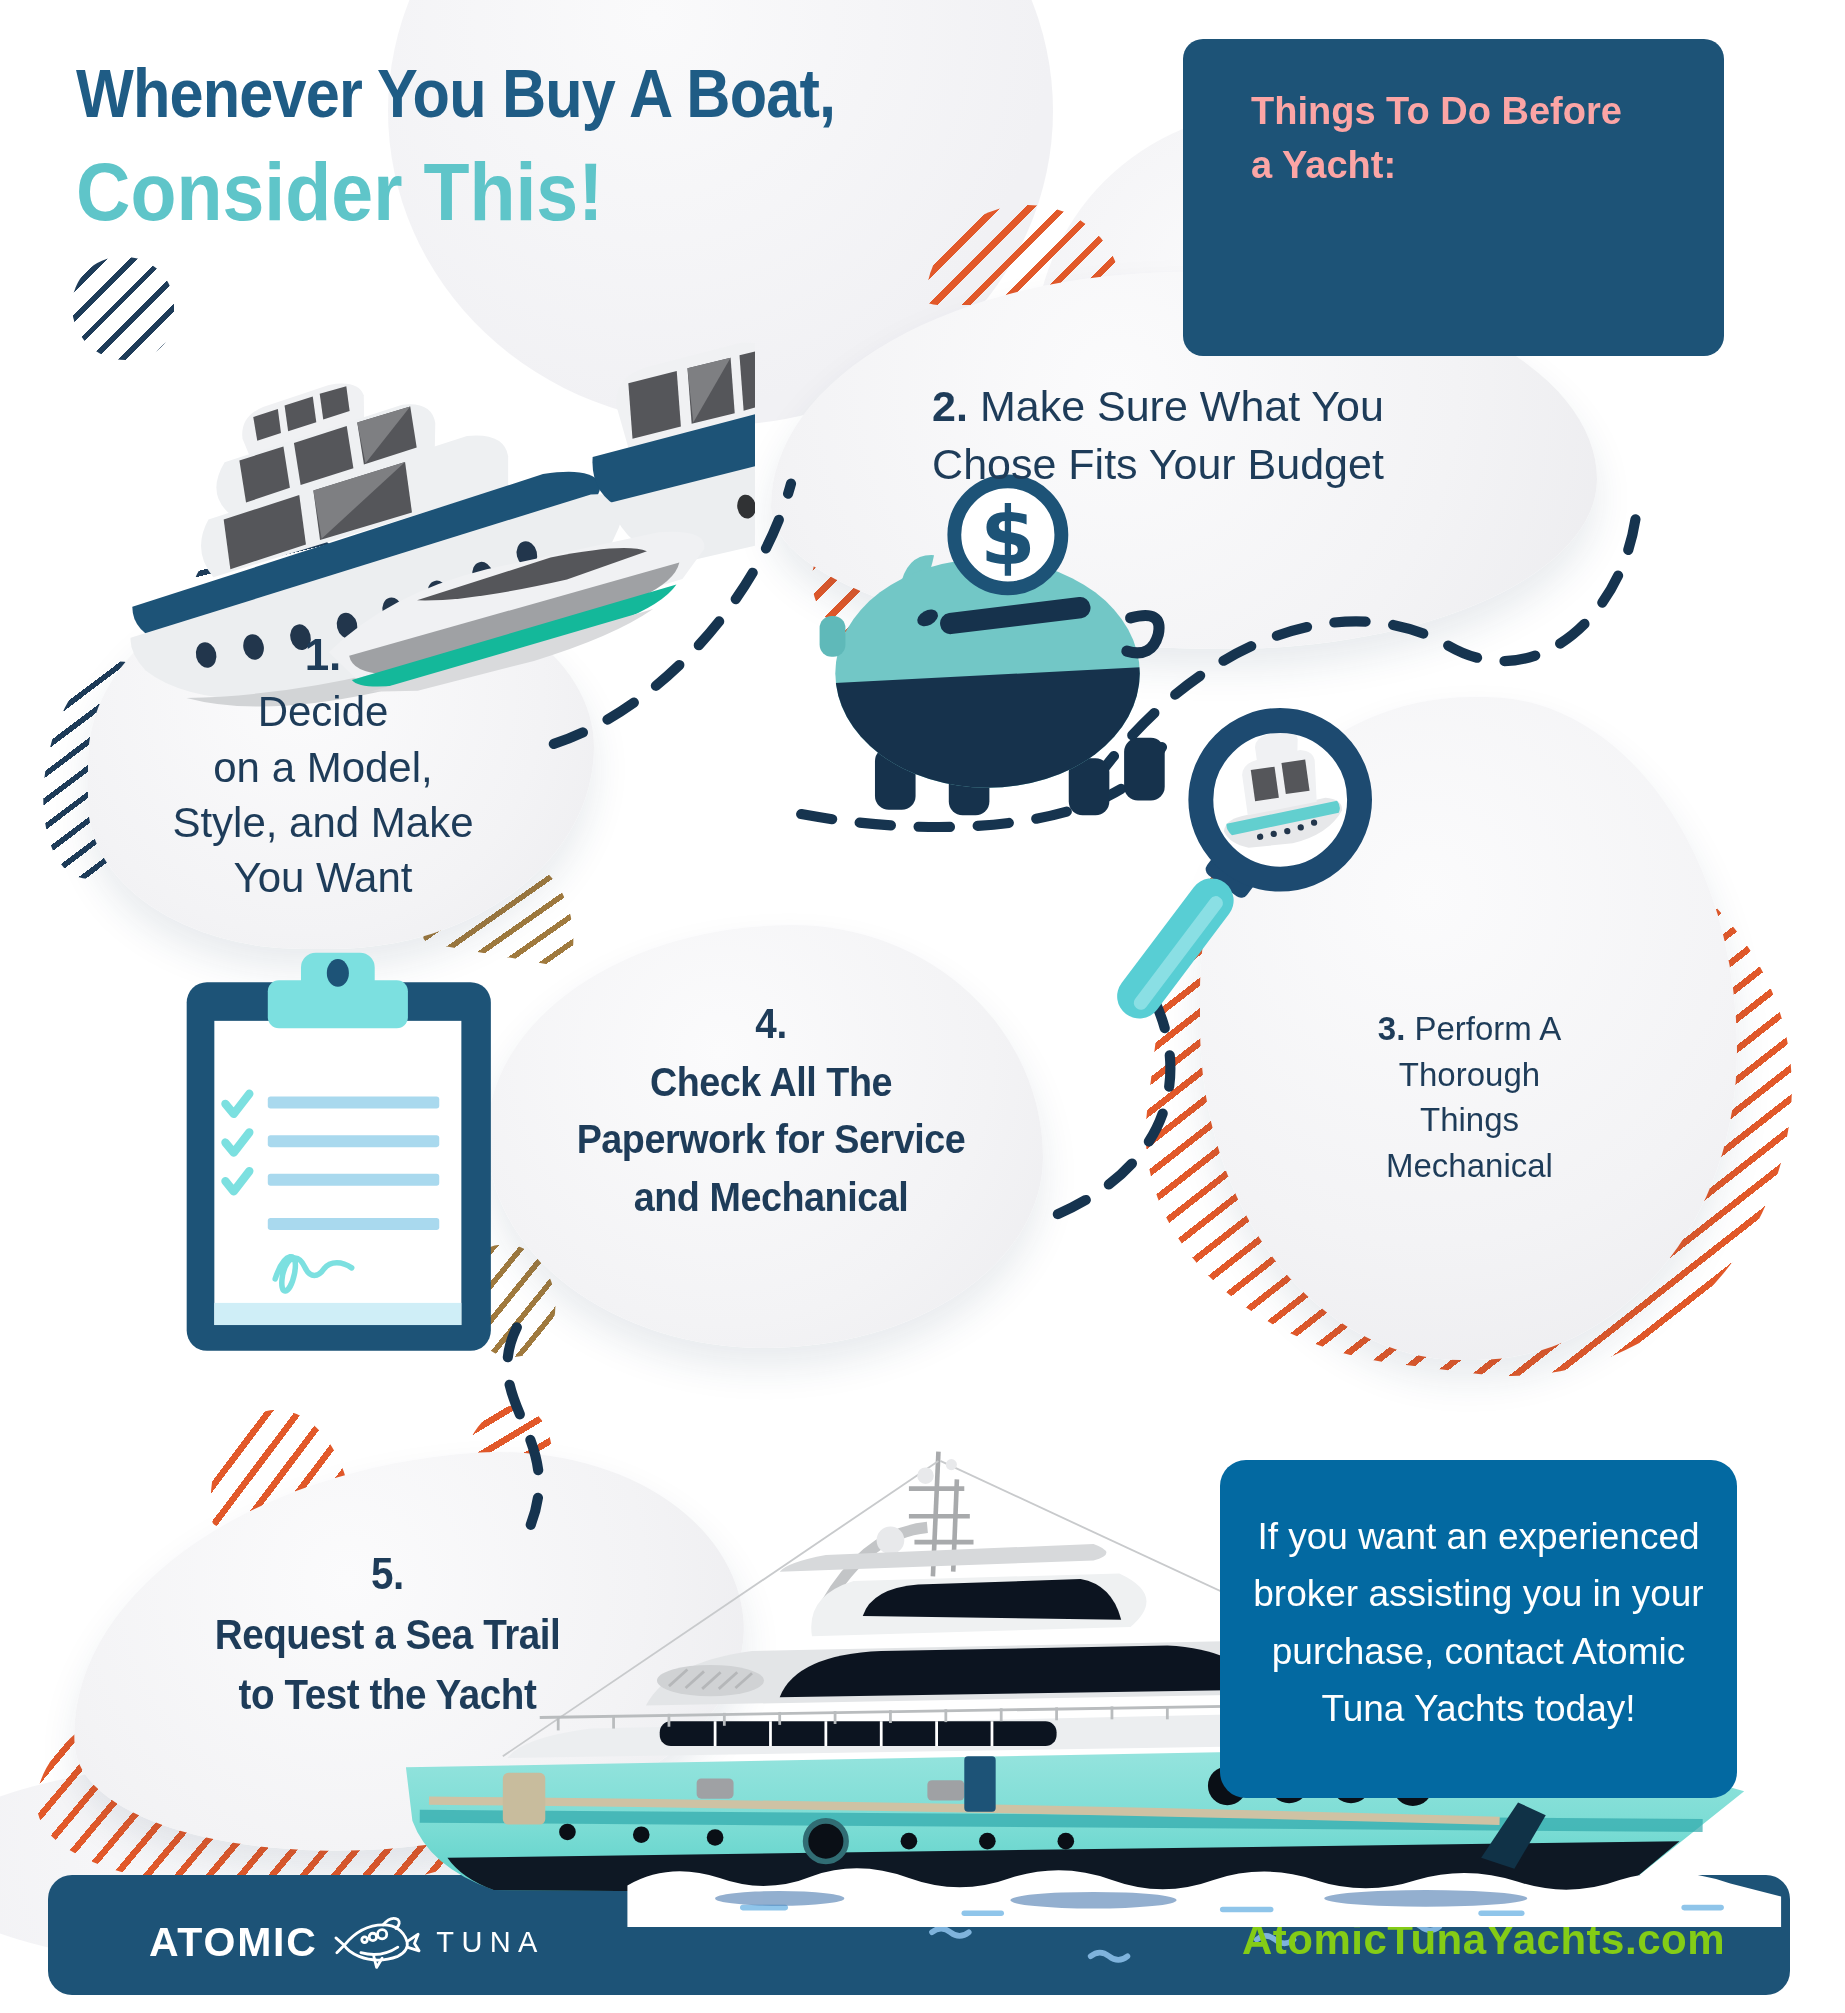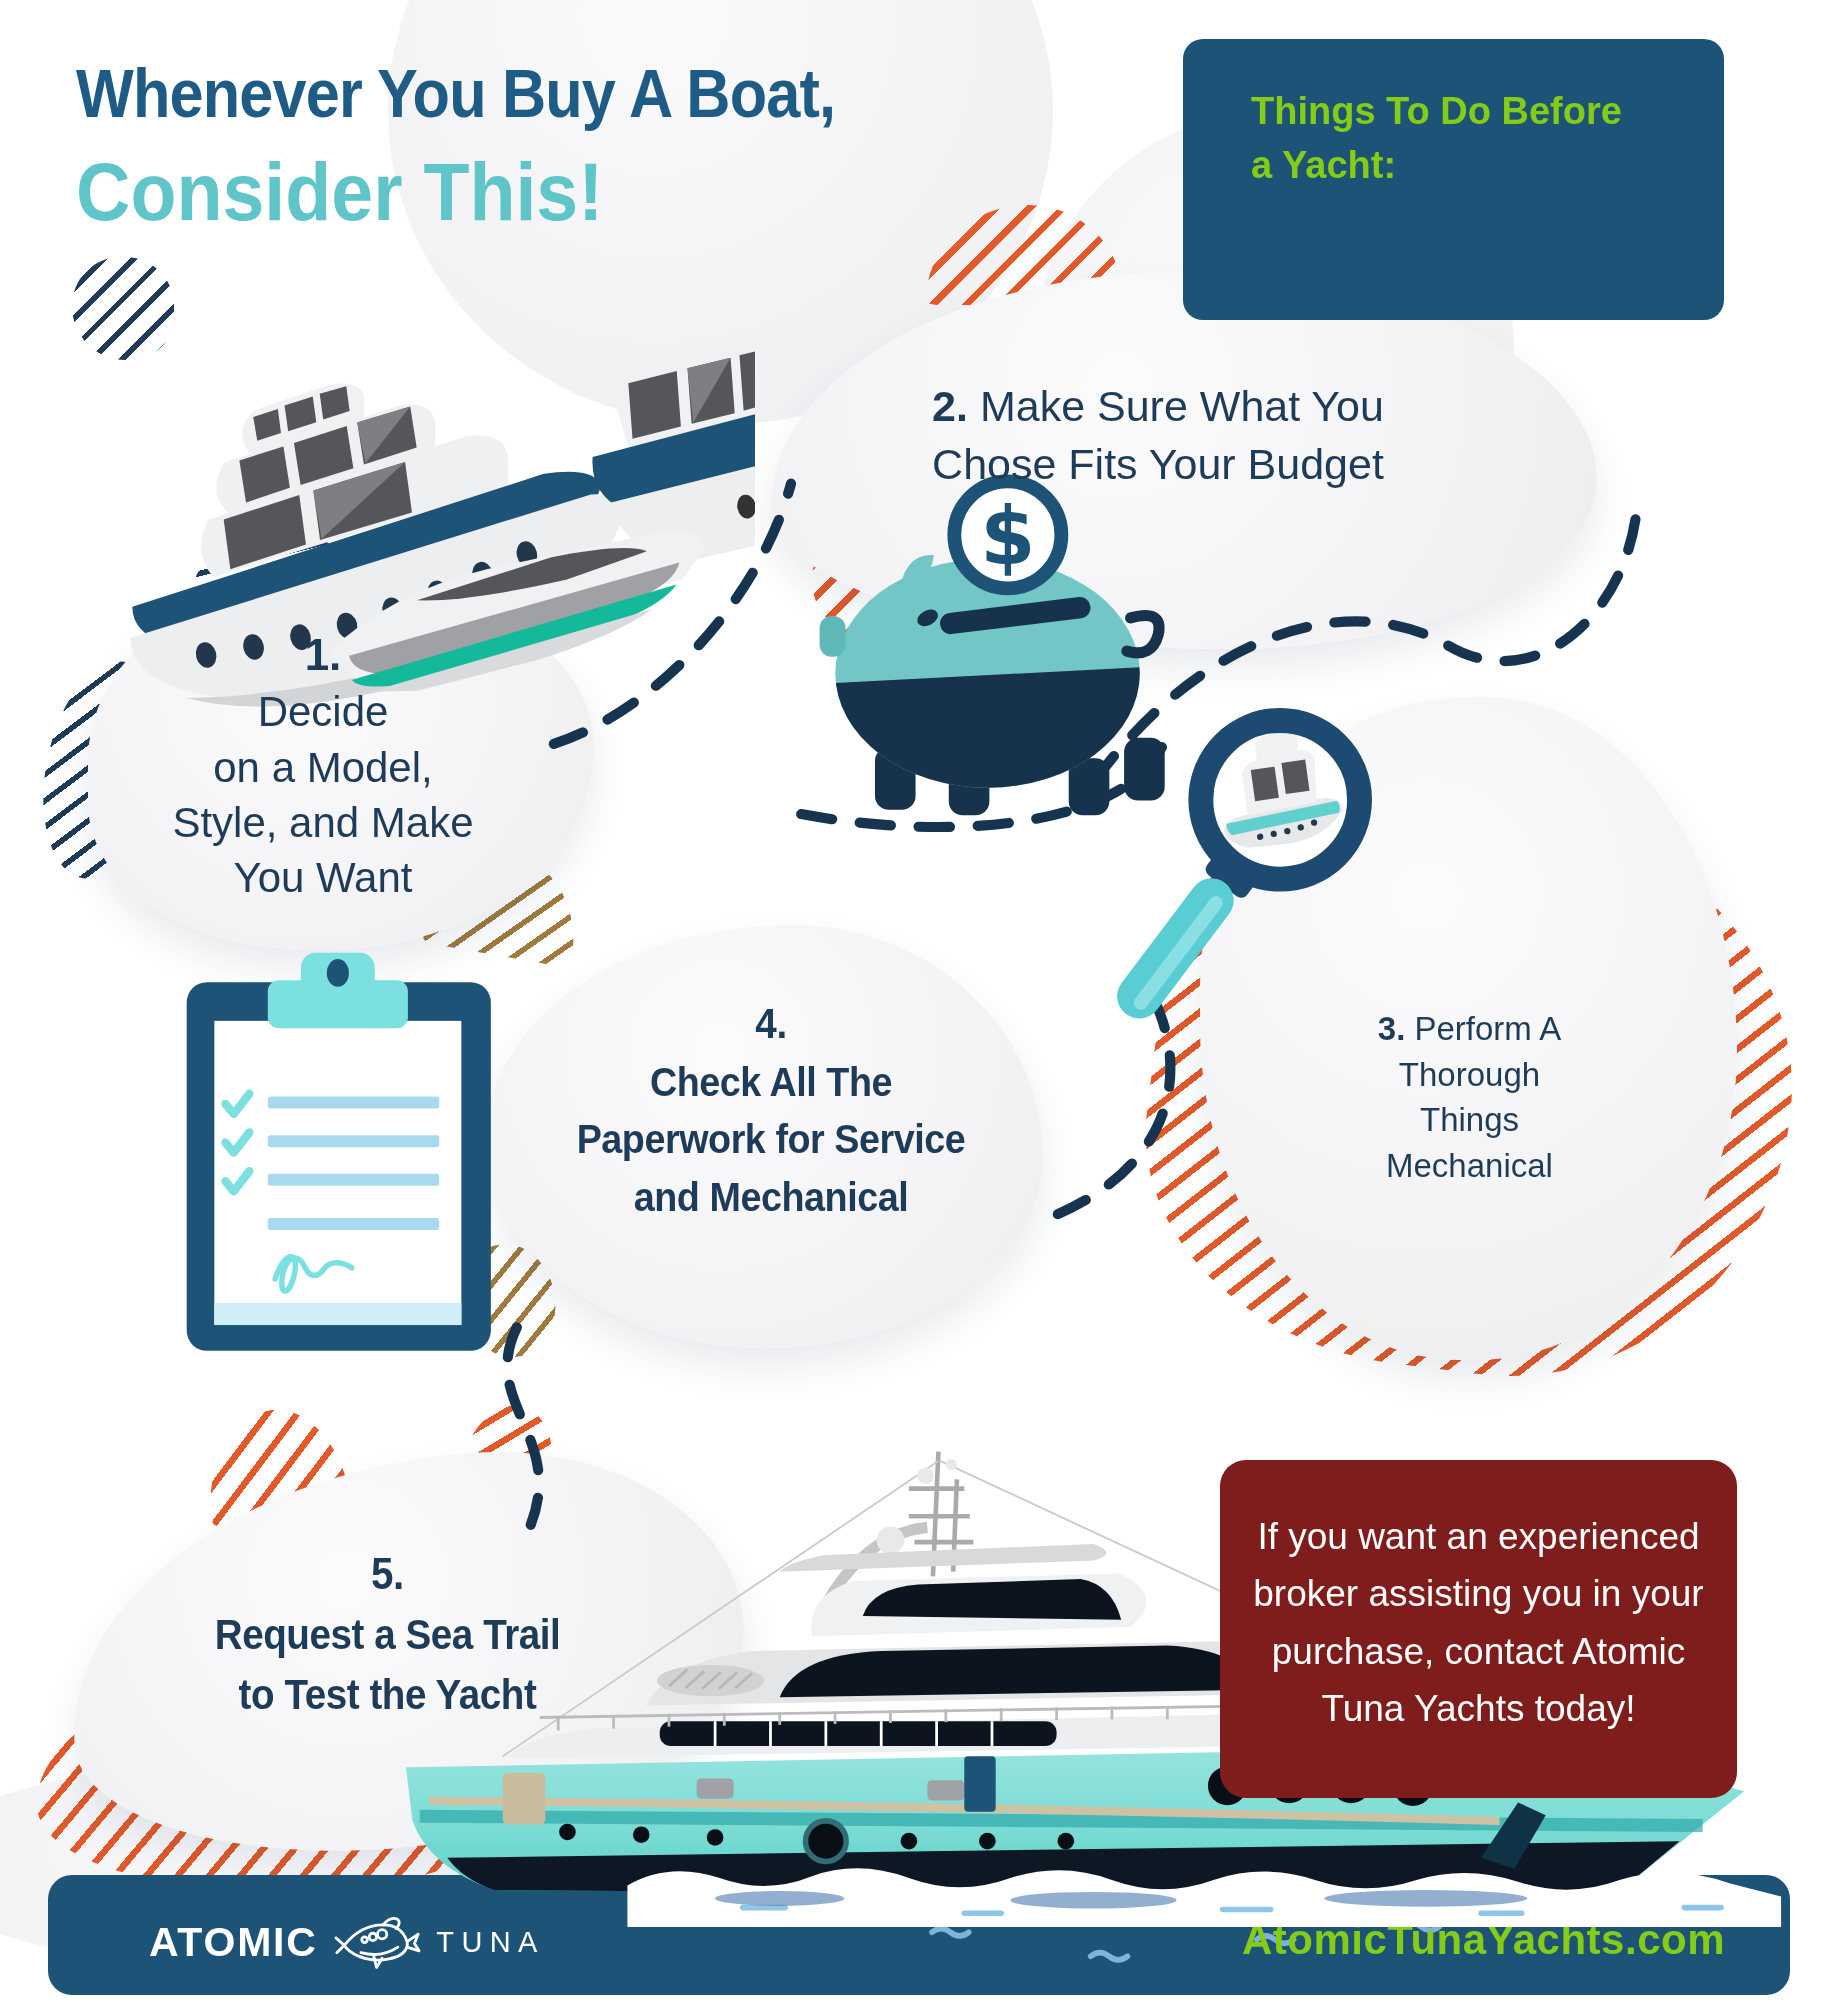--- a/index.html
+++ b/index.html
@@ -23,31 +23,31 @@
   .dashlayer{position:absolute;left:0;top:0;z-index:4;}
   .icon-layer{position:absolute;z-index:5;}
   .boxlayer{z-index:7;}
 
   
   .title1{position:absolute;left:76px;top:54px;font-size:68px;font-weight:700;color:#1f5c85;
           letter-spacing:-0.9px;transform:scaleX(.90);transform-origin:left top;white-space:nowrap;z-index:3;}
   .title2{position:absolute;left:76px;top:146px;font-size:81px;font-weight:700;color:#5fc5c9;
           letter-spacing:0px;transform:scaleX(.93);transform-origin:left top;white-space:nowrap;z-index:3;}
 
-  .headerbox{position:absolute;left:1183px;top:39px;width:541px;height:281px;border-radius:20px;
-             background:#1d5377;color:#84cc16;}
+  .headerbox{position:absolute;left:1183px;top:39px;width:541px;height:317px;border-radius:20px;
+             background:#1d5377;color:#fca5a5;}
   .headerbox .inner{position:absolute;left:68px;top:46px;font-size:38px;font-weight:700;line-height:1.42;}
 
   .step-text{position:absolute;color:#1e3c59;text-align:center;z-index:6;}
   .step-num{font-weight:700;}
   .light{font-weight:400;}
   .condensed{font-weight:700;transform:scaleX(.92);transform-origin:center top;letter-spacing:-0.5px;}
 
   .ctabox{position:absolute;left:1220px;top:1460px;width:517px;height:338px;border-radius:26px;
-          background:#7f1d1d;color:#fff;}
+          background:#0369a1;color:#fff;}
   .ctabox .inner{position:absolute;left:28px;right:28px;top:48px;text-align:center;font-size:37px;
                  font-weight:400;line-height:1.55;}
 
   .footerbar{position:absolute;left:48px;top:1875px;width:1742px;height:120px;border-radius:24px;
              background:#1d5377;z-index:5;overflow:hidden;}
   .logo{position:absolute;left:57px;top:37px;display:flex;align-items:center;color:#fff;}
   .logo .w1{font-size:41px;font-weight:700;letter-spacing:1.8px;margin-left:44px;}
   .logo .w2{font-size:29px;font-weight:400;letter-spacing:7.4px;}
   .site{position:absolute;right:65px;top:41px;font-size:42px;font-weight:700;color:#84cc16;letter-spacing:0.5px;}
 </style>

